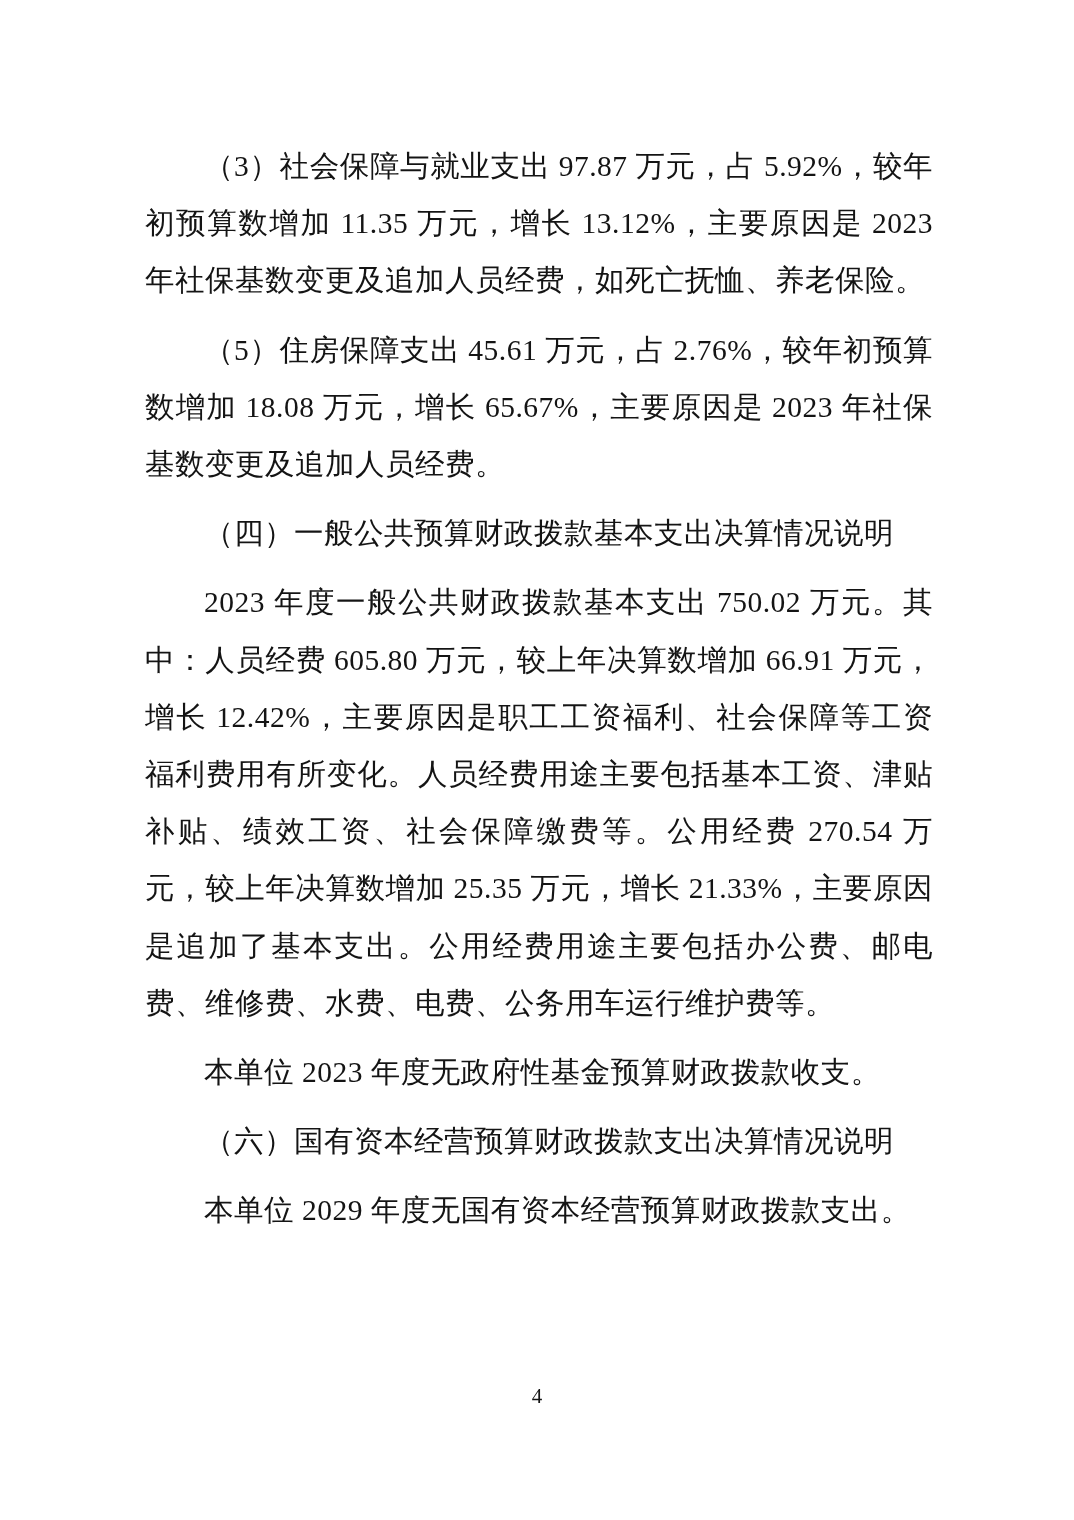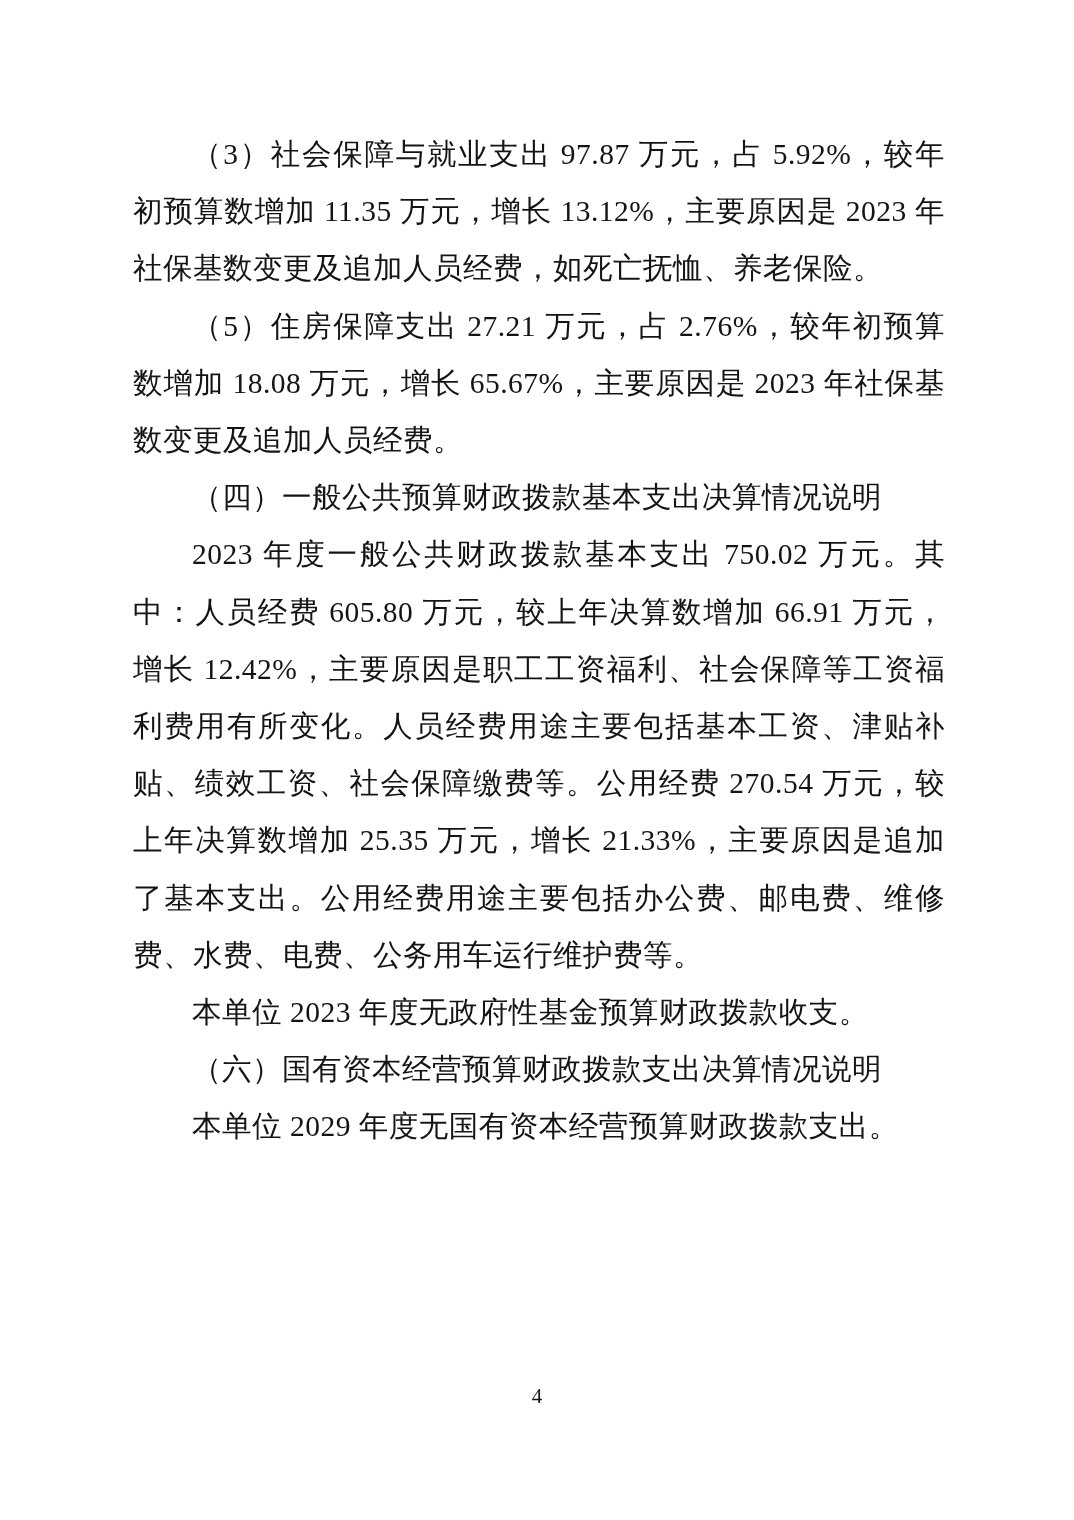--- a/index.html
+++ b/index.html
@@ -29,21 +29,21 @@
     left: 133px;
     top: 126px;
     width: 812px;
     font-size: 29.5px;
     line-height: 57.2px;
     text-align: justify;
     text-justify: inter-character;
     letter-spacing: 0.5px;
   }
   .doc-body p {
-    margin: 0;
+    margin: 12px;
     padding: 0;
     text-indent: 2em;
     word-break: break-all;
   }
   .doc-body p.heading {
     font-weight: normal;
   }
   .page-footer {
     position: absolute;
     left: 0;
@@ -54,21 +54,21 @@
     line-height: 24px;
     color: #141414;
   }
 </style>
 </head>
 <body>
 
 <div class="page">
   <div class="doc-body">
     <p>（3）社会保障与就业支出 97.87 万元，占 5.92%，较年初预算数增加 11.35 万元，增长 13.12%，主要原因是 2023 年社保基数变更及追加人员经费，如死亡抚恤、养老保险。</p>
-    <p>（5）住房保障支出 27.21 万元，占 2.76%，较年初预算数增加 18.08 万元，增长 65.67%，主要原因是 2023 年社保基数变更及追加人员经费。</p>
+    <p>（5）住房保障支出 45.61 万元，占 2.76%，较年初预算数增加 18.08 万元，增长 65.67%，主要原因是 2023 年社保基数变更及追加人员经费。</p>
     <p class="heading">（四）一般公共预算财政拨款基本支出决算情况说明</p>
     <p>2023 年度一般公共财政拨款基本支出 750.02 万元。其中：人员经费 605.80 万元，较上年决算数增加 66.91 万元，增长 12.42%，主要原因是职工工资福利、社会保障等工资福利费用有所变化。人员经费用途主要包括基本工资、津贴补贴、绩效工资、社会保障缴费等。公用经费 270.54 万元，较上年决算数增加 25.35 万元，增长 21.33%，主要原因是追加了基本支出。公用经费用途主要包括办公费、邮电费、维修费、水费、电费、公务用车运行维护费等。</p>
     <p>本单位 2023 年度无政府性基金预算财政拨款收支。</p>
     <p class="heading">（六）国有资本经营预算财政拨款支出决算情况说明</p>
     <p>本单位 2029 年度无国有资本经营预算财政拨款支出。</p>
   </div>
 
   <div class="page-footer">4</div>
 </div>
 

